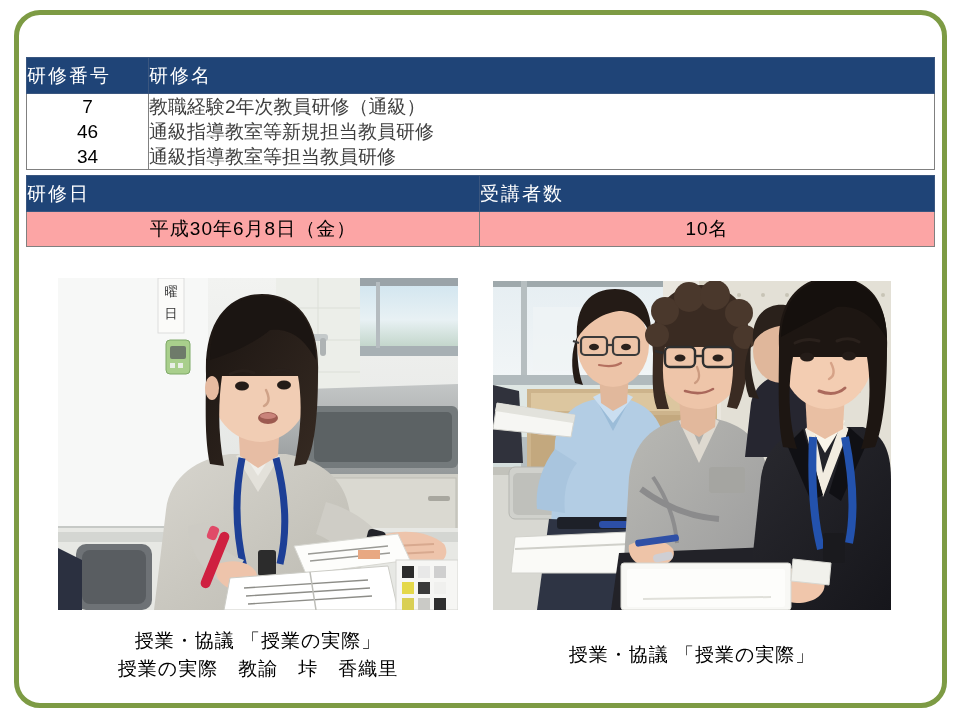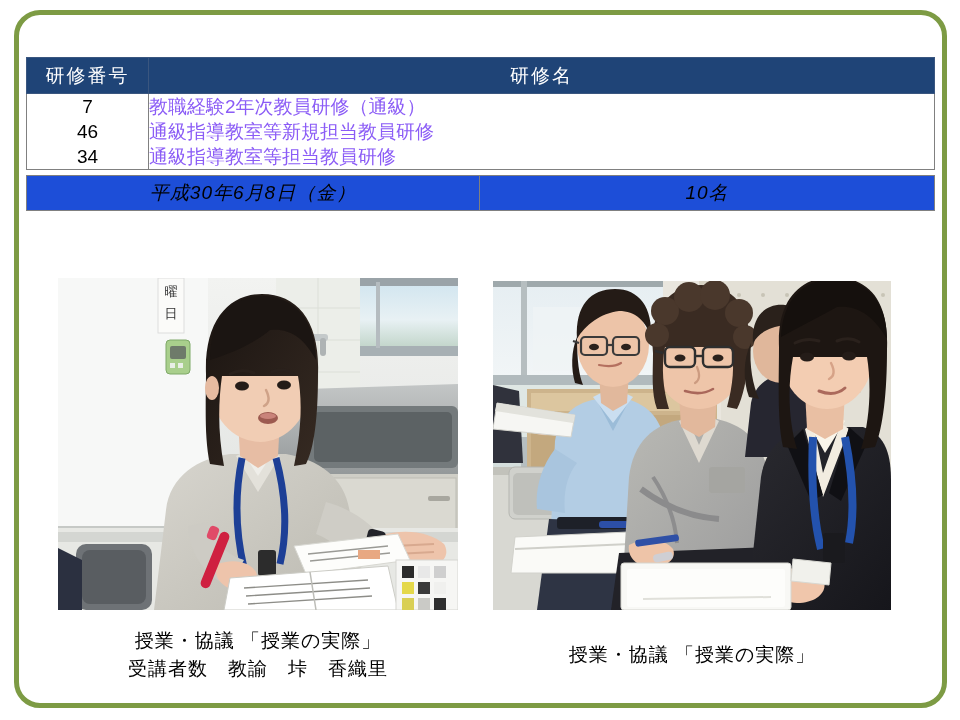--- a/index.html
+++ b/index.html
@@ -39,52 +39,51 @@
     table-layout: fixed;
   }
   #info-table td, #info-table th {
     border: 1px solid #808080;
     padding: 0;
     vertical-align: middle;
   }
   .hdr-cell {
     background: #1f4477;
     color: #ffffff;
-    text-align: center;
+    text-align: left;
     font-size: 19px;
     font-weight: normal;
     letter-spacing: 2px;
     height: 35px;
     border: 1px solid #3a567f !important;
   }
   .num-cell {
     text-align: center;
     font-size: 19px;
     color: #000000;
     background: #ffffff;
     line-height: 25px;
     padding: 5px 0 6px 0;
   }
   .num-cell div { letter-spacing: 0px; }
   .name-cell {
     text-align: left;
     font-size: 19px;
-    color: #8b5cf6;
+    color: #404040;
     background: #ffffff;
     line-height: 25px;
     padding: 5px 0 6px 10px;
   }
   .val-cell {
     text-align: center;
     font-size: 19px;
     color: #000000;
-    background: #1d4ed8;
+    background: #fca5a5;
     height: 34px;
     letter-spacing: 1px;
-    font-style: italic;
   }
   .spacer-row td {
     border: none !important;
     height: 5px;
     background: #ffffff;
     padding: 0;
   }
 
   
   .photo {
@@ -134,20 +133,24 @@
       <td class="name-cell" colspan="2">
         <div>教職経験2年次教員研修（通級）</div>
         <div>通級指導教室等新規担当教員研修</div>
         <div>通級指導教室等担当教員研修</div>
       </td>
     </tr>
     <tr class="spacer-row">
       <td colspan="3"></td>
     </tr>
     <tr>
+      <th class="hdr-cell" colspan="2">研修日</th>
+      <th class="hdr-cell">受講者数</th>
+    </tr>
+    <tr>
       <td class="val-cell" colspan="2">平成30年6月8日（金）</td>
       <td class="val-cell">10名</td>
     </tr>
   </tbody>
 </table>
 
 <div class="photo" id="photo-left">
   <svg viewBox="0 0 400 332" preserveAspectRatio="xMidYMid slice">
     <defs>
       <linearGradient id="wallG" x1="0" y1="0" x2="0" y2="1">
@@ -498,18 +501,18 @@
     <rect x="128" y="282" width="170" height="47" rx="3" fill="#f8f8f5" stroke="#d5d5cf"></rect>
     <rect x="134" y="288" width="158" height="38" rx="2" fill="#fdfdfb"></rect>
     <line x1="150" y1="318" x2="278" y2="316" stroke="#e0e0da" stroke-width="2"></line>
 
     <path d="M300 278 L338 282 L336 304 L298 300 Z" fill="#f1f1ec" stroke="#d8d8d2"></path>
   </svg>
 </div>
 
 <div class="caption" id="caption-left">
   <div>授業・協議 「授業の実際」</div>
-  <div>受講者数　教諭　垰　香織里</div>
+  <div>授業の実際　教諭　垰　香織里</div>
 </div>
 
 <div class="caption" id="caption-right">
   <div>授業・協議 「授業の実際」</div>
 </div>
 
 </body></html>

